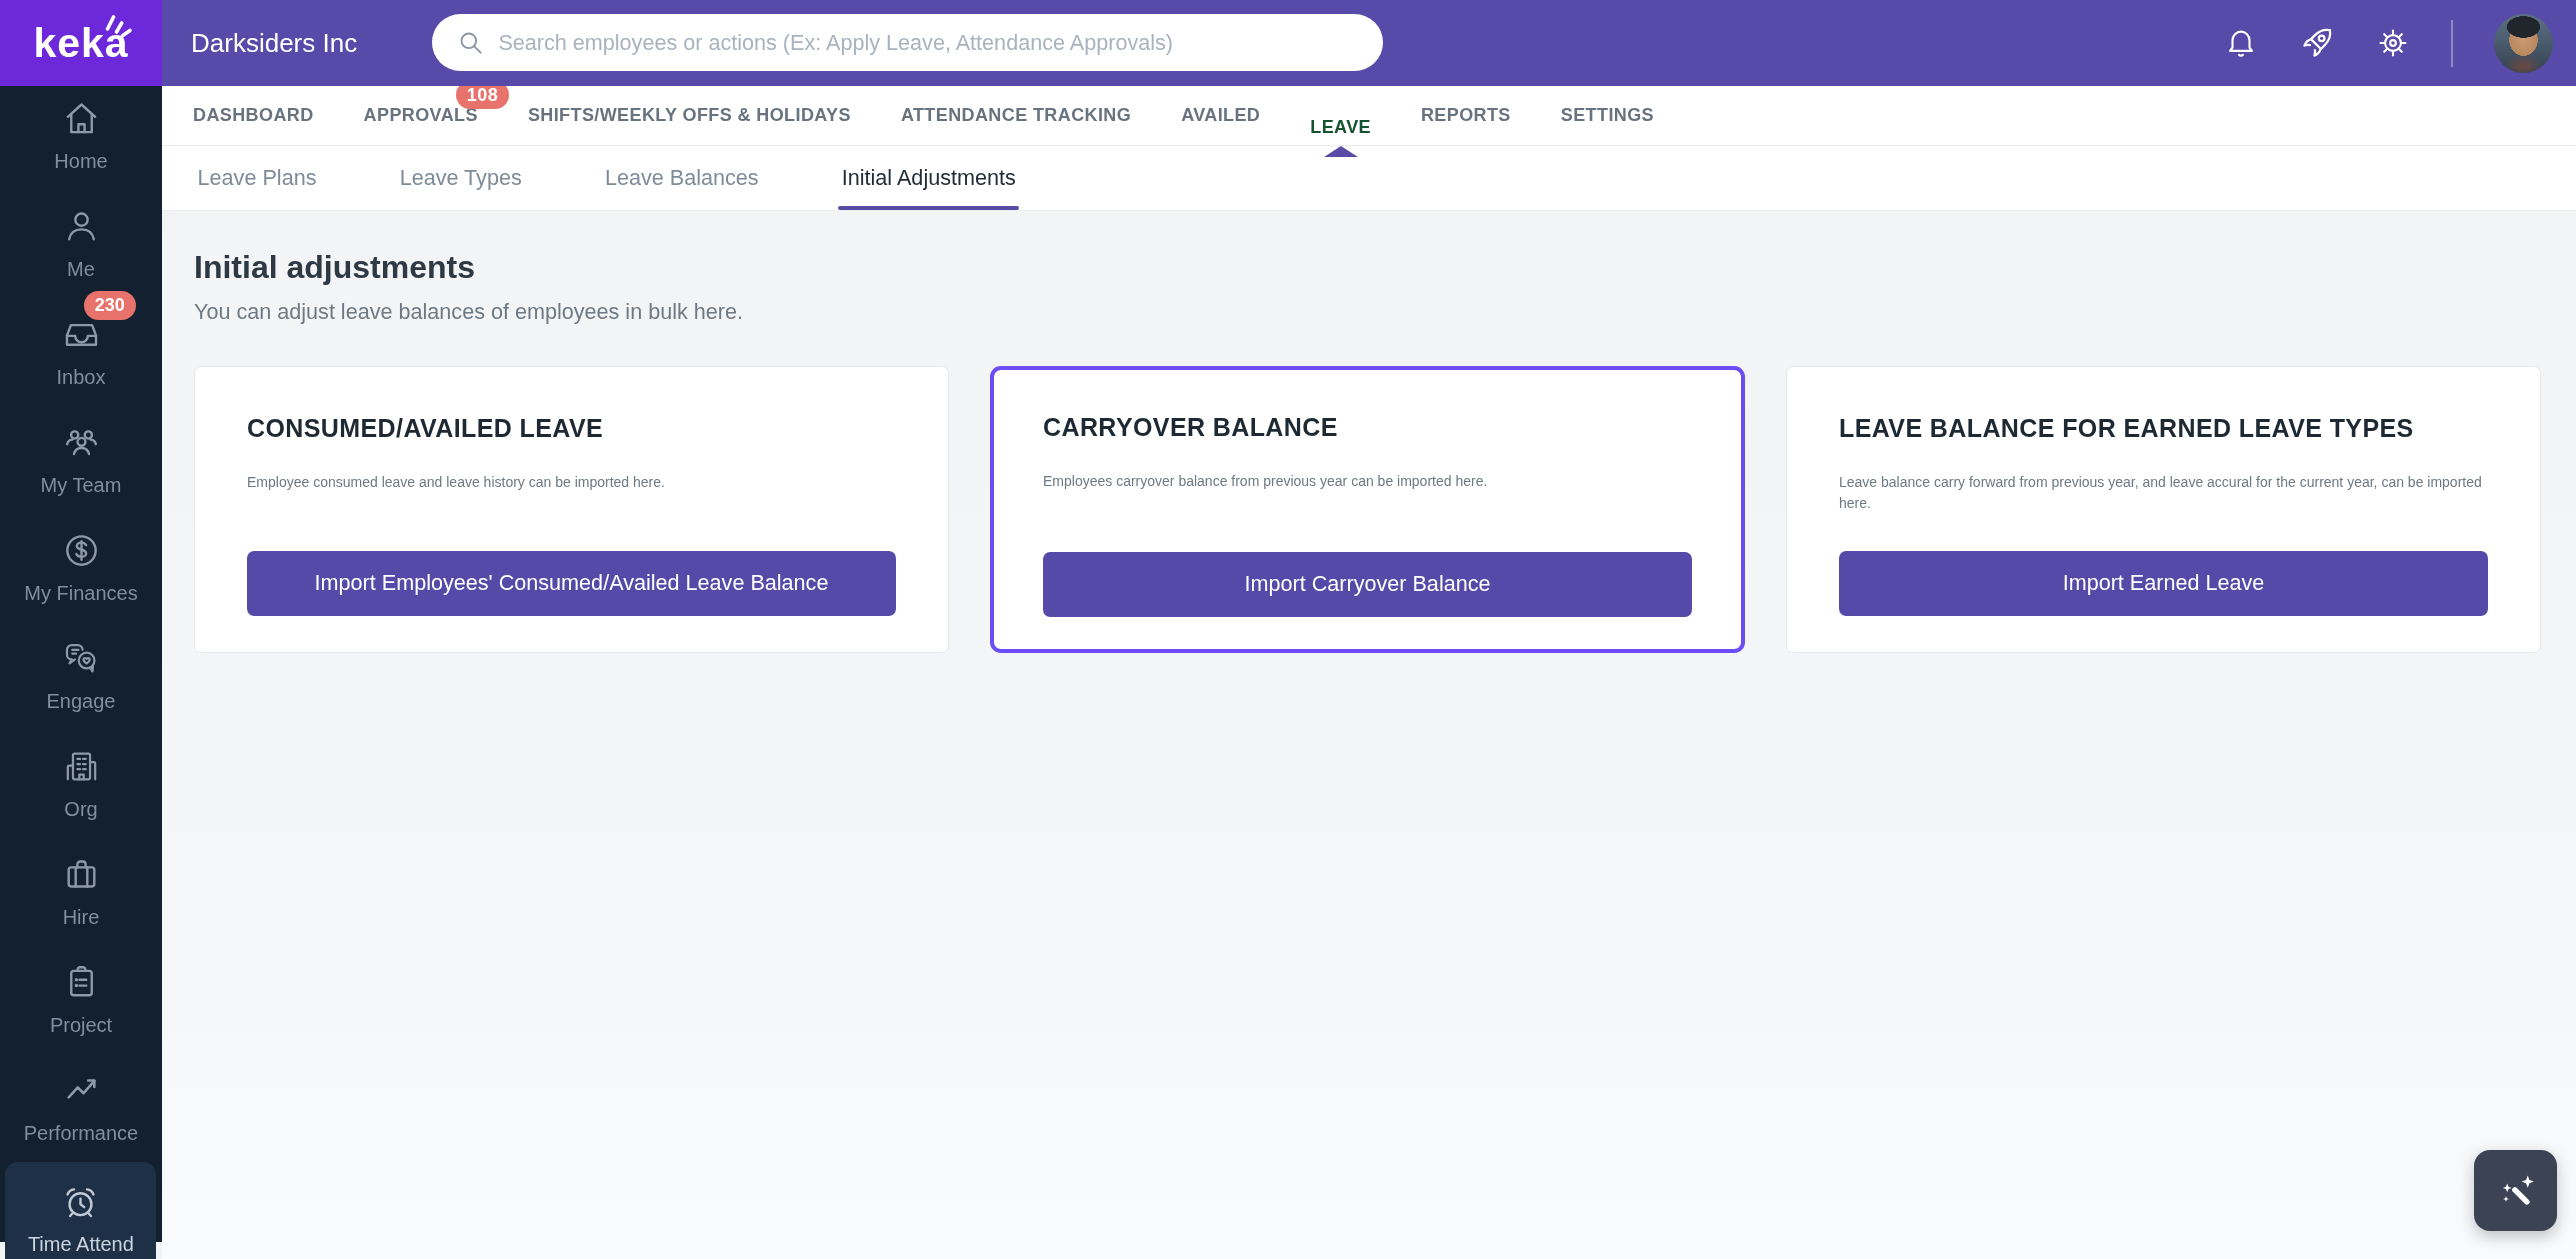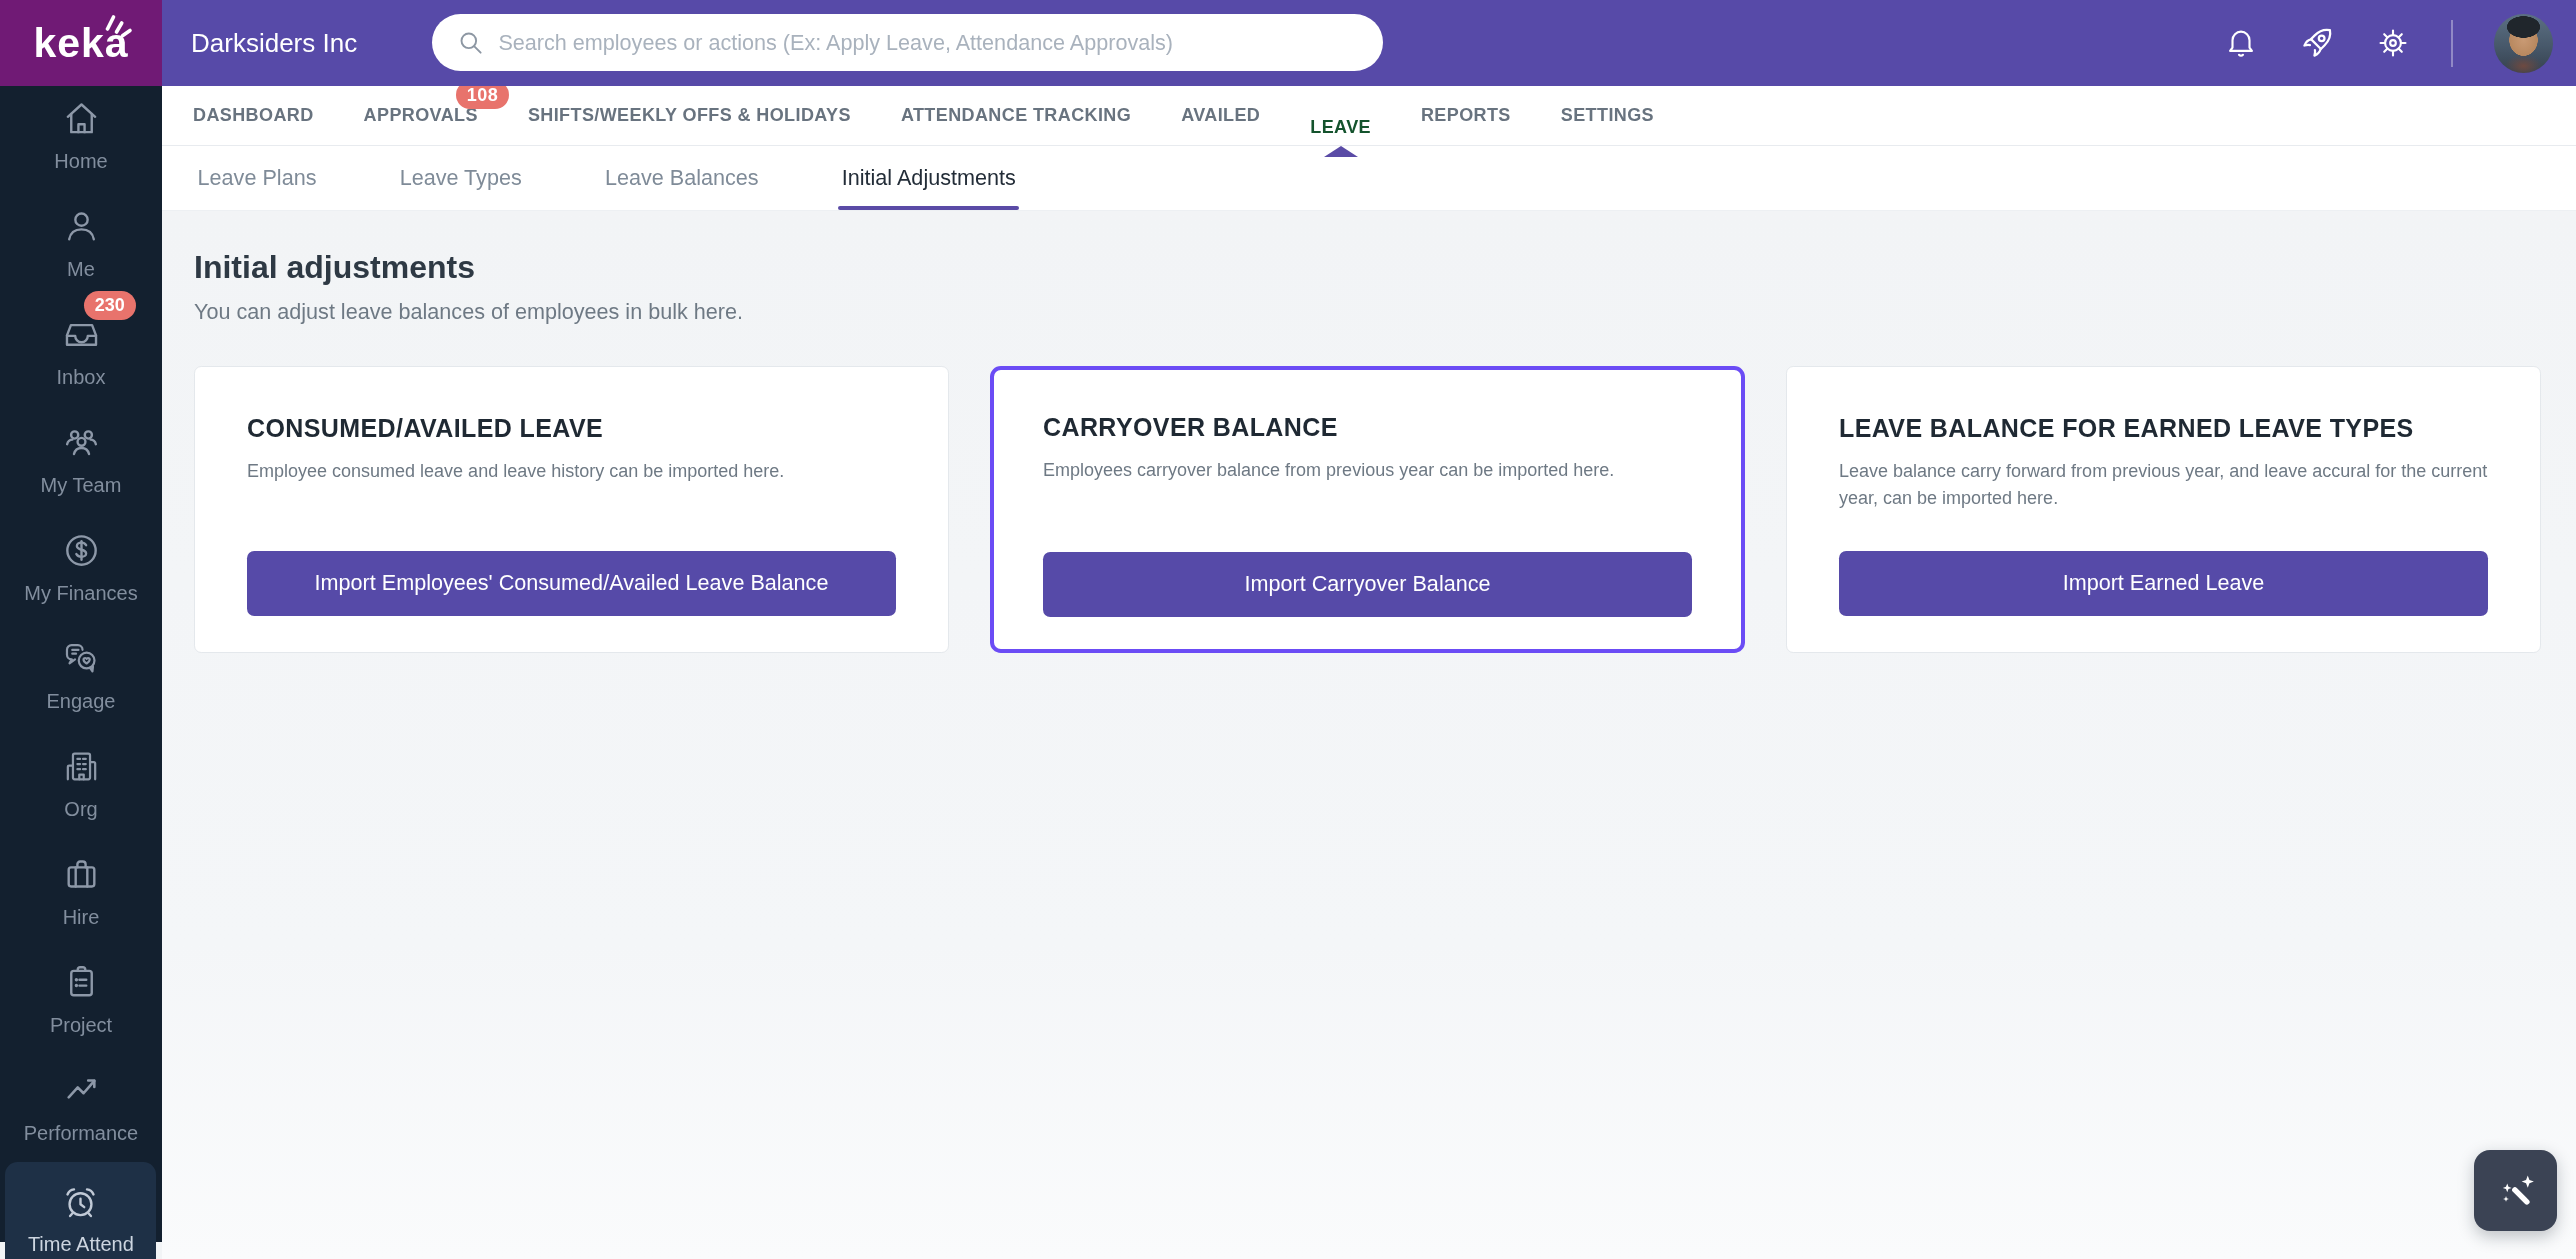--- a/index.html
+++ b/index.html
@@ -2,21 +2,21 @@
 <html style="font-size:14.4px"><head>
 <meta charset="utf-8">
 <style>
   * { margin:0; padding:0; box-sizing:border-box; }
   html,body { width:2576px; height:1260px; overflow:hidden;
     font-family:"Liberation Sans", sans-serif; background:#f2f4f6; }
 
   
   .topbar { position:fixed; top:0; left:0; width:2576px; height:86px;
     background:#574aa8; display:flex; align-items:center; z-index:30; }
-  .logo-box { width:162px; height:86px; background:#701a75; display:flex;
+  .logo-box { width:162px; height:86px; background:#6d28d9; display:flex;
     align-items:center; justify-content:center; flex:0 0 auto; position:relative; }
   .logo-text { color:#fff; font-size:41px; font-weight:bold; letter-spacing:0.9px; line-height:1; }
   .logo-sparks { position:absolute; top:14.4px; right:23.4px; }
   .company { color:#fff; font-size:26px; margin-left:29px; font-weight:400; }
   .search-pill { position:absolute; left:432px; top:14.4px; width:951px; height:57px;
     background:#fff; border-radius:29px; display:flex; align-items:center; padding:0 25px; }
   .search-pill svg { flex:0 0 auto; margin-right:14.4px; }
   .search-pill input { border:none; outline:none; flex:1; font-size:21.6px; color:#3a4653;
     background:transparent; font-family:"Liberation Sans", sans-serif; }
   .search-pill input::placeholder { color:#a9b2bd; }
@@ -72,21 +72,21 @@
     background:linear-gradient(180deg,#f2f4f6 0%, #f4f6f8 70%, #fafbfc 100%);
     min-height:1048px; }
   .page-title { font-size:32px; color:#2e3944; font-weight:600; }
   .page-subtitle { font-size:21.6px; color:#6e7984; margin-top:12.6px; }
 
   .cards { display:flex; gap:41px; margin-top:41px; }
   .card { flex:1 1 0; background:#fff; border:0.9px solid #e4e8ec; border-radius:7.2px;
     height:287px; padding:47px 52px 36px; display:flex; flex-direction:column;justify-content:center; }
   .card.highlight { border:4.5px solid #6b4cf5; border-radius:10.8px; padding:43px 49px 32px; }
   .card-title { font-size:25px; color:#1f2933; font-weight:600; letter-spacing:0.4px; }
-  .card-desc { font-size:18px; color:#6e7984; margin-top:15px; line-height:1.55; }
+  .card-desc { font-size:14px; color:#6e7984; margin-top:29px; line-height:1.55; }
   .card-btn { margin-top:auto; height:65px; width:100%; background:#564aa8; color:#fff;
     border:none; border-radius:7.2px; font-size:21.6px; cursor:pointer;
     font-family:"Liberation Sans", sans-serif; }
 
   .fab { position:fixed; right:19px; bottom:28px; width:83px; height:81px;
     background:#3b4354; border:none; border-radius:16px; cursor:pointer;
     display:flex; align-items:center; justify-content:center;
     box-shadow:0 5.4px 16px rgba(20,30,45,.25); }
 
   svg { display:block; }

